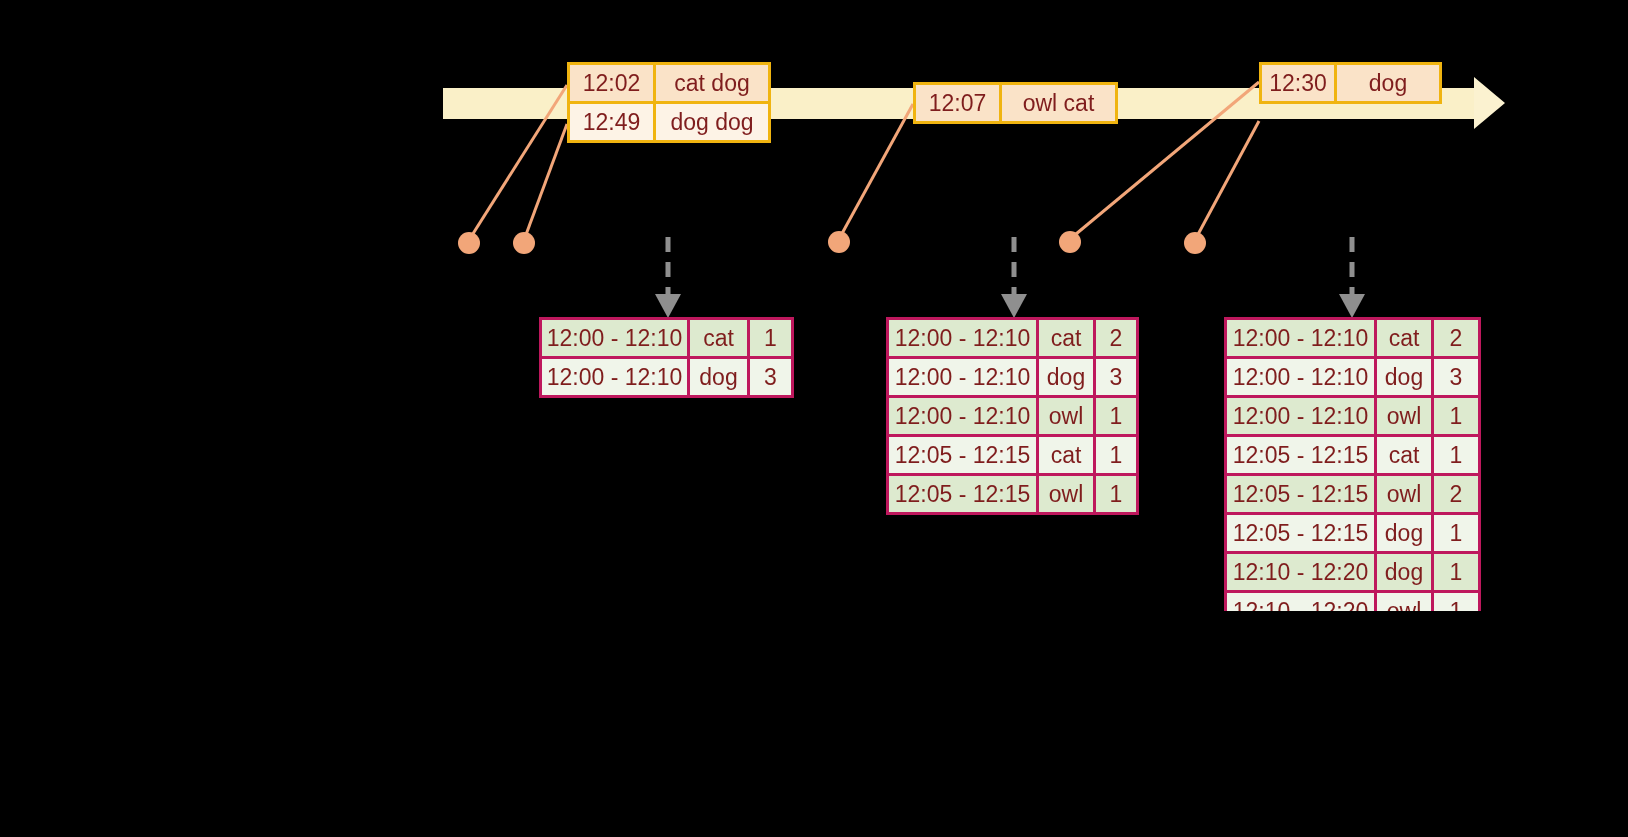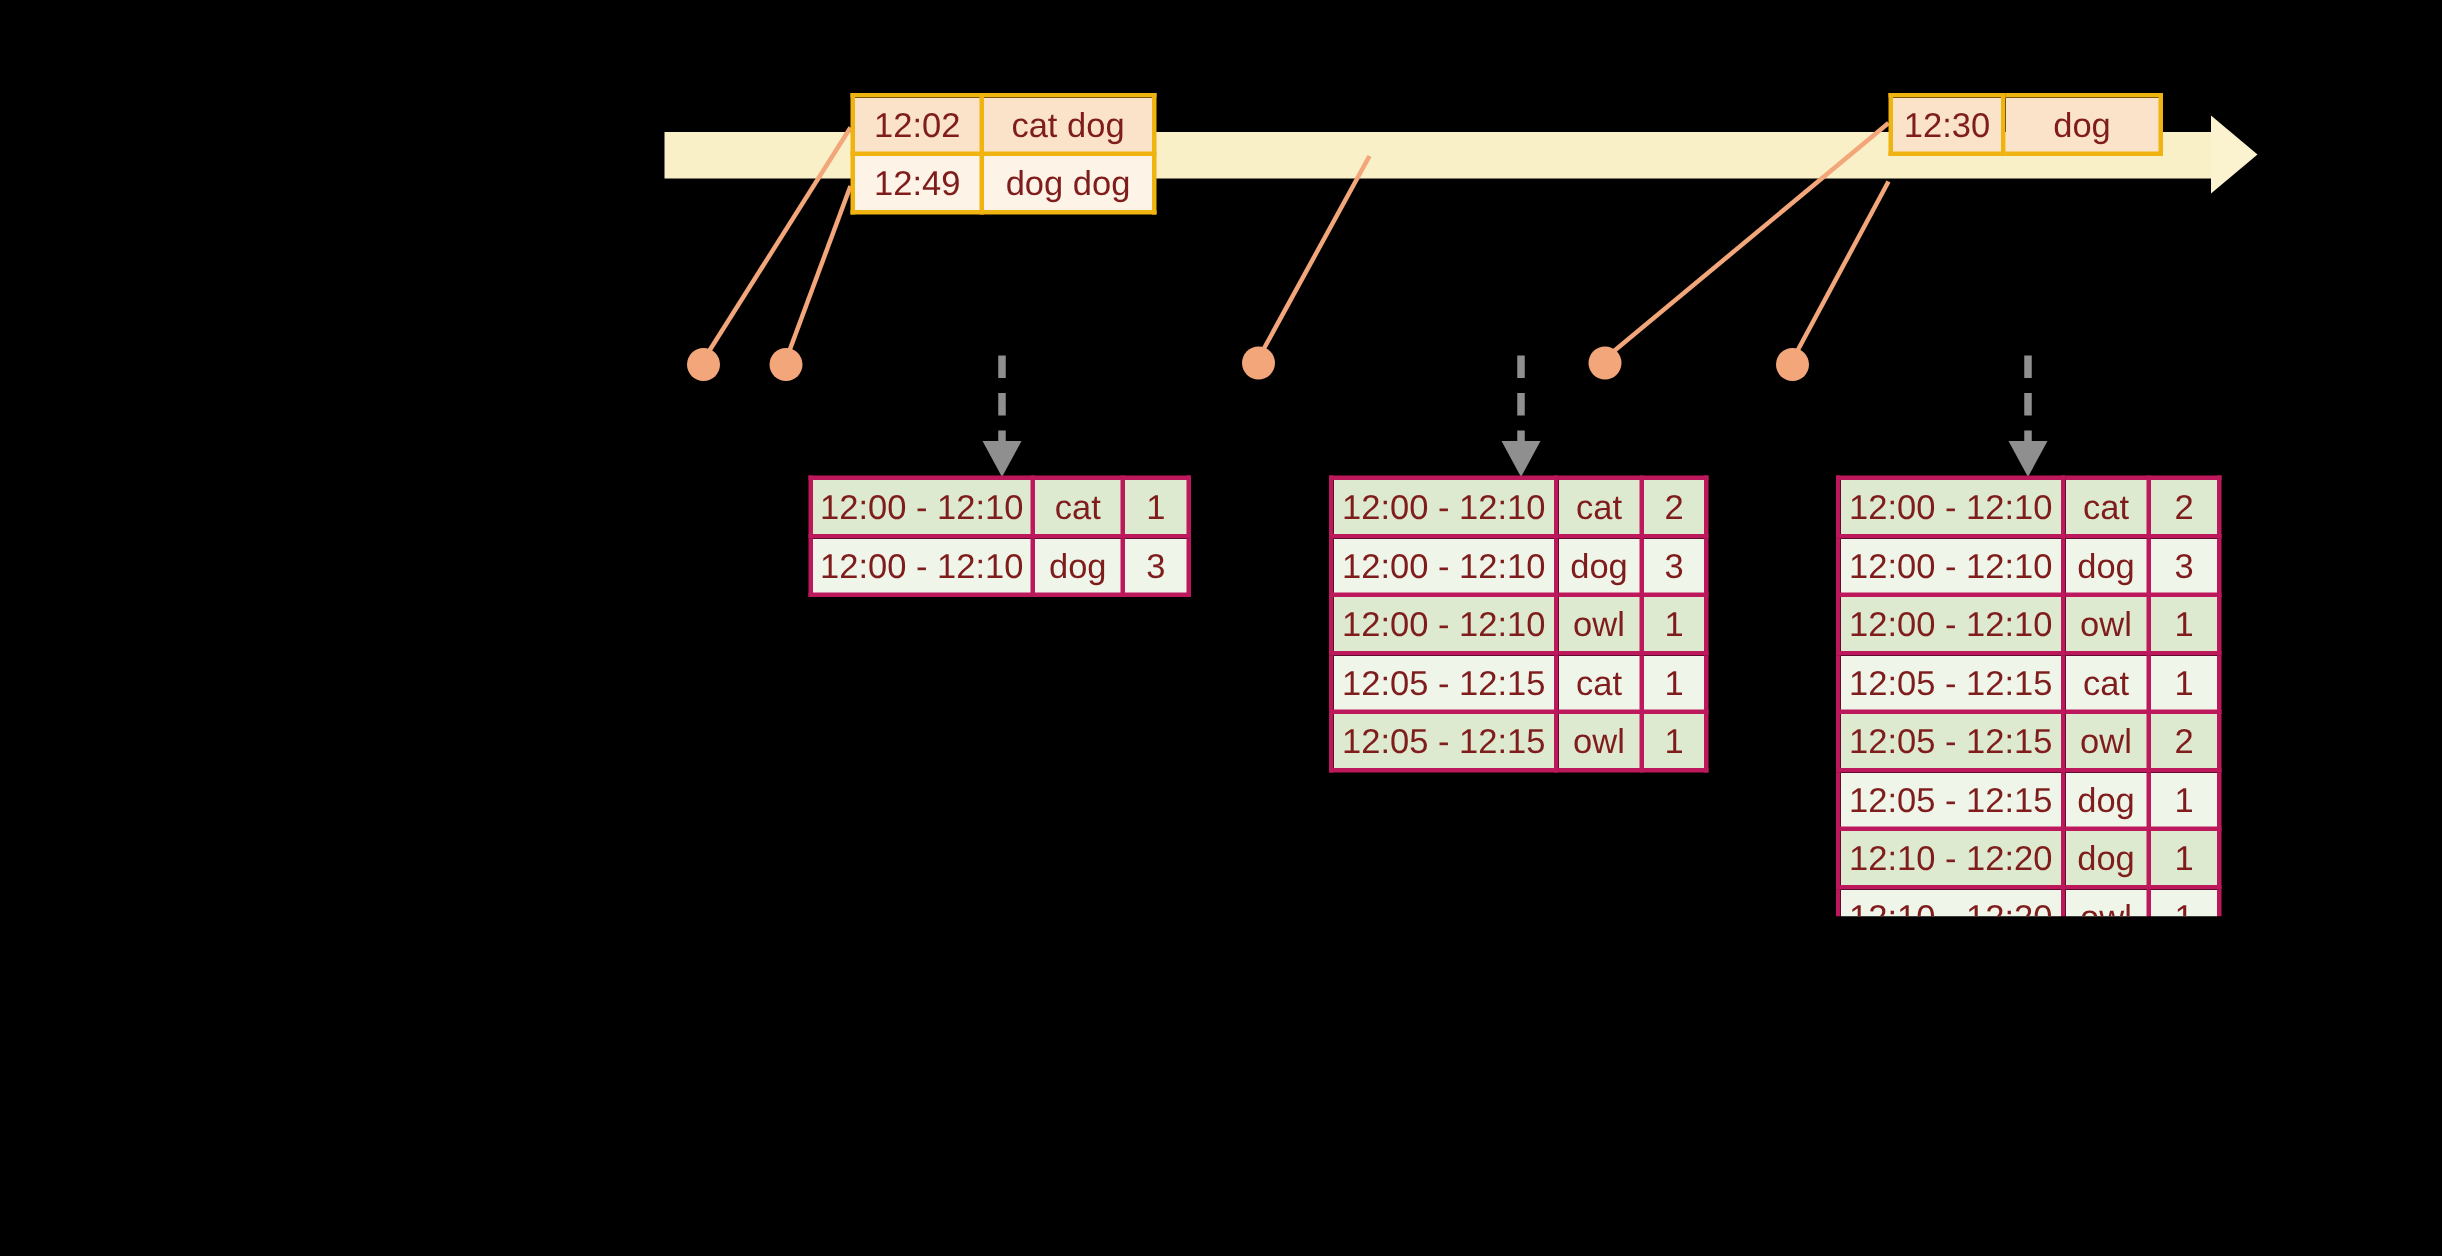--- a/index.html
+++ b/index.html
@@ -68,20 +68,32 @@
       <td class="fill-a">12:02</td>
       <td class="fill-a">cat dog</td>
     </tr>
     <tr>
       <td class="fill-b">12:49</td>
       <td class="fill-b">dog dog</td>
     </tr>
   </tbody>
     </table>
 
+  <table class="etable" style="left:866px;top:82px">
+    <colgroup>
+        <col style="width:86px">
+        <col style="width:116px">
+      </colgroup>
+    <tbody>
+        <tr>
+      <td class="fill-a">12:07</td>
+      <td class="fill-a">owl cat</td>
+    </tr>
+  </tbody>
+    </table>
 
   <table class="etable" style="left:1212px;top:62px">
     <colgroup>
         <col style="width:75px">
         <col style="width:105px">
       </colgroup>
     <tbody>
         <tr>
       <td class="fill-a">12:30</td>
       <td class="fill-a">dog</td>

